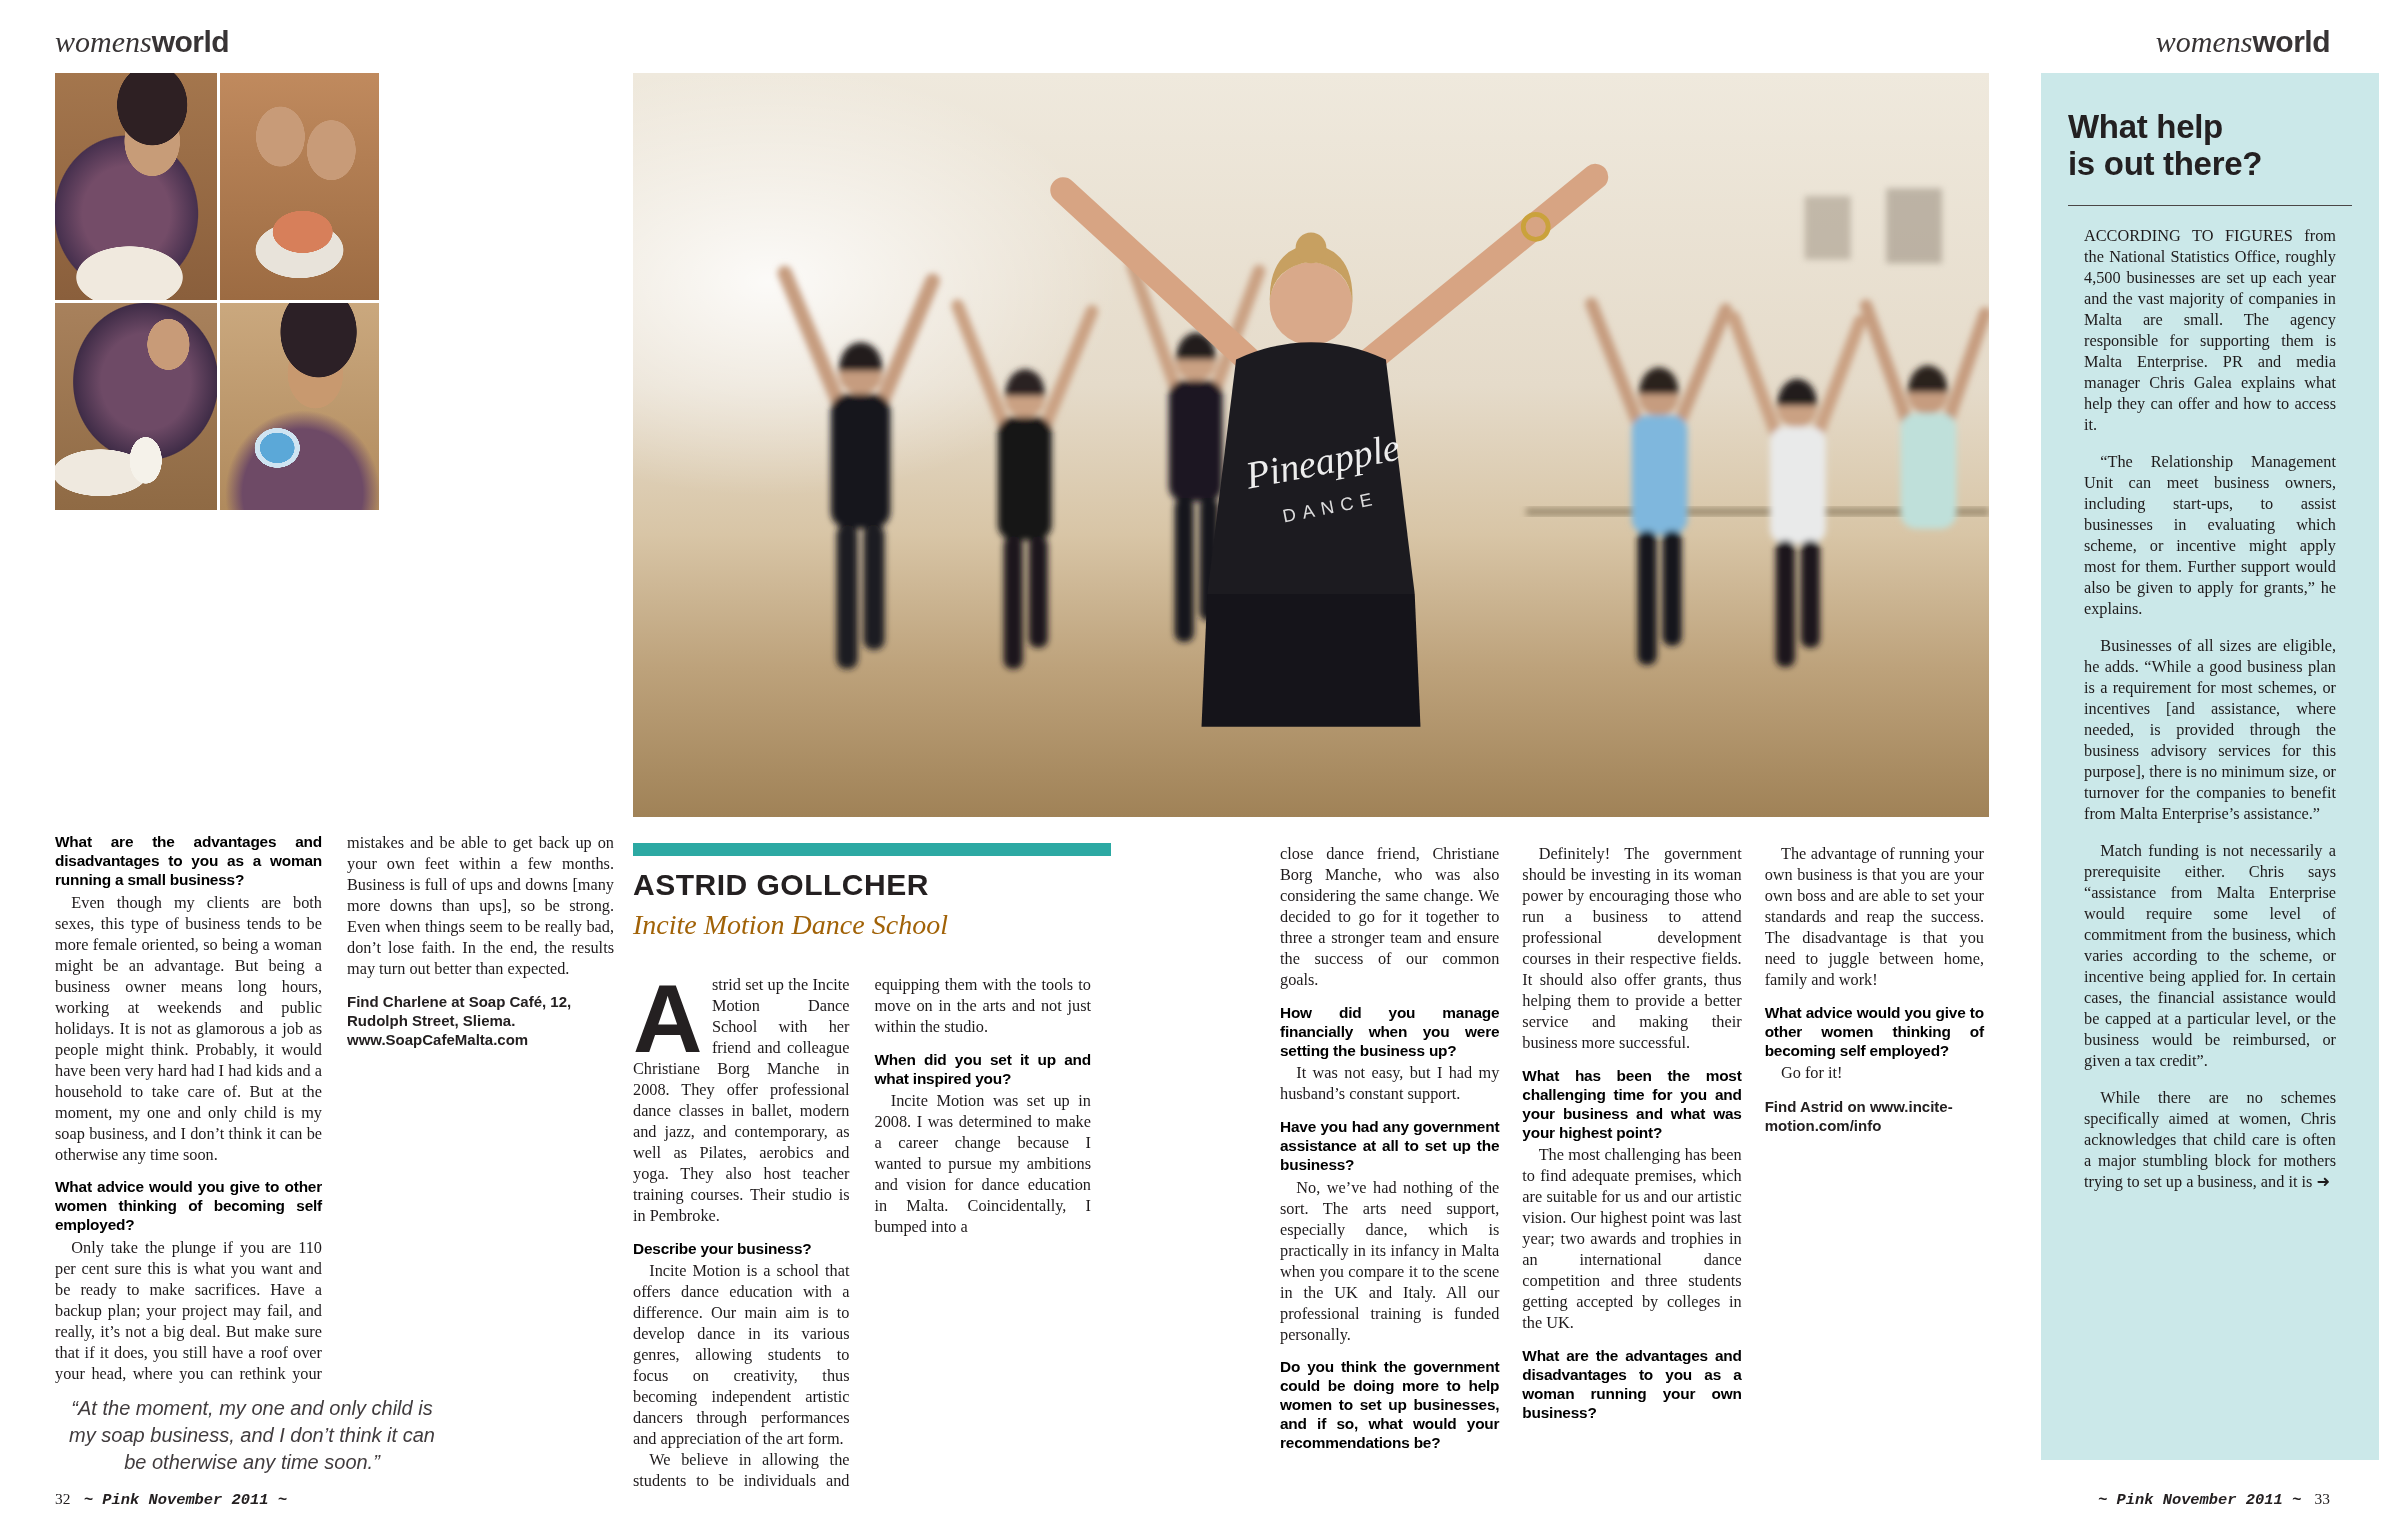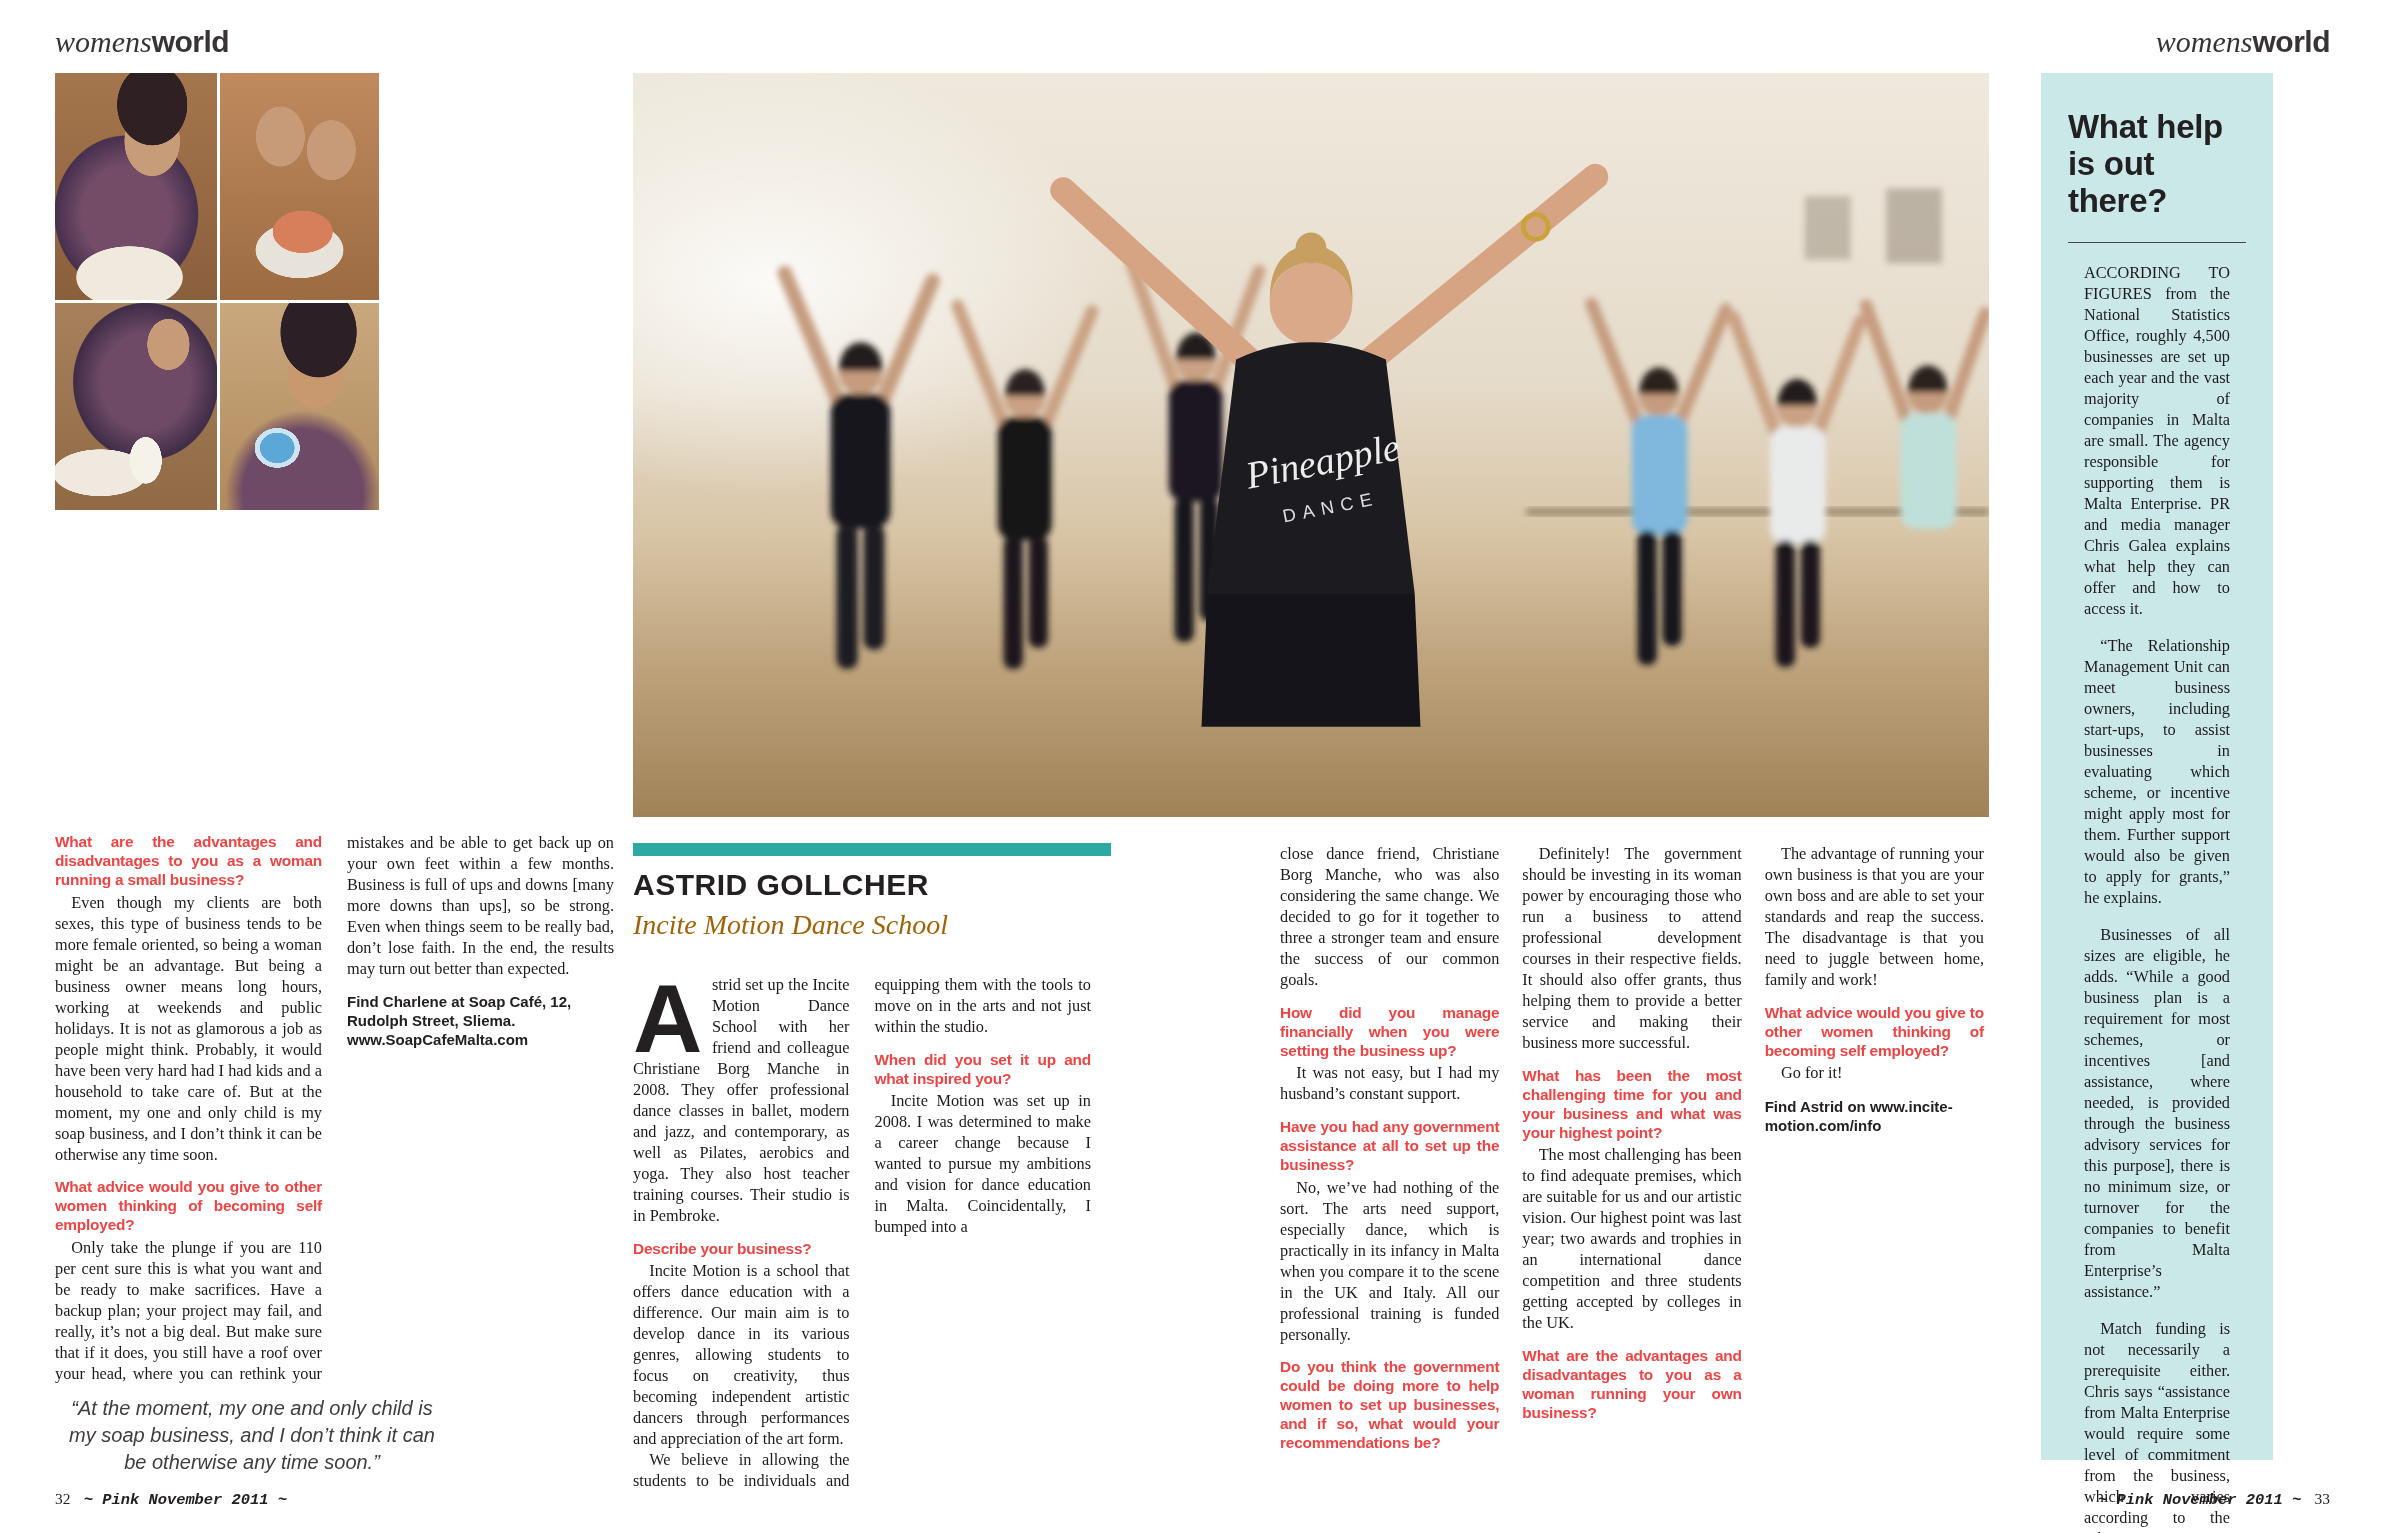--- a/index.html
+++ b/index.html
@@ -53,33 +53,33 @@
   
   .colblock{position:absolute;column-fill:auto;}
   #soap-block{left:55px;top:832px;width:559px;height:561px;column-count:2;column-gap:25px;}
   #main-left{left:633px;top:974px;width:458px;height:534px;column-count:2;column-gap:25px;}
   #main-right{left:1280px;top:843px;width:704px;height:615px;column-count:3;column-gap:23px;}
   .para{font-family:"Liberation Serif",serif;font-size:16.3px;line-height:21px;margin:0;
         text-align:justify;color:#1e1a1b;}
   .para.answer{text-indent:16.3px;}
   .para.continuation{text-indent:0;}
   .para.question{font-family:"Liberation Sans",sans-serif;font-weight:bold;font-size:15.4px;
-        line-height:19px;margin:12.5px 0 2.9px;text-indent:0;letter-spacing:-0.2px;color:#ef4444;}
+        line-height:19px;margin:12.5px 0 2.9px;text-indent:0;letter-spacing:-0.2px;color:#000000;}
   .para.contact{font-family:"Liberation Sans",sans-serif;font-weight:bold;font-size:15px;
         line-height:19px;margin-top:13.4px;text-align:left;color:#242021;}
   .colblock > .para:first-child, .colblock > .para.question:first-child{margin-top:0;}
   .intro{text-indent:0;}
   .dropcap{float:left;font-family:"Liberation Sans",sans-serif;font-weight:bold;font-size:96px;
         line-height:77px;padding:5.8px 9.6px 0 0;color:#242021;}
   
   #pull-quote{position:absolute;left:56px;top:1395px;width:392px;text-align:center;
         font-family:"Liberation Sans",sans-serif;font-style:italic;font-size:20px;
         line-height:27px;color:#413c3e;}
   
-  #sidebar{position:absolute;left:2041px;top:73px;width:232px;height:1387px;
+  #sidebar{position:absolute;left:2041px;top:73px;width:338px;height:1387px;
         background:#cbe8e9;box-sizing:border-box;padding:35px 27px 0 27px;}
   #sidebar-title{font-family:"Liberation Sans",sans-serif;font-weight:bold;font-size:33px;
         line-height:37px;color:#232021;white-space:pre-line;letter-spacing:-0.3px;}
   #sidebar-rule{border:0;border-top:1.9px solid #4a4646;margin:23px 0 19px 0;width:100%;}
   .sidebar-body .para{margin:16px;}
   .sidebar-body .para{text-indent:16.3px;}
   .sidebar-body .para:first-child{text-indent:0;}
   
   .footer{position:absolute;top:1490px;font-size:15.4px;color:#242021;white-space:nowrap;}
   #footer-left{left:55px;}

